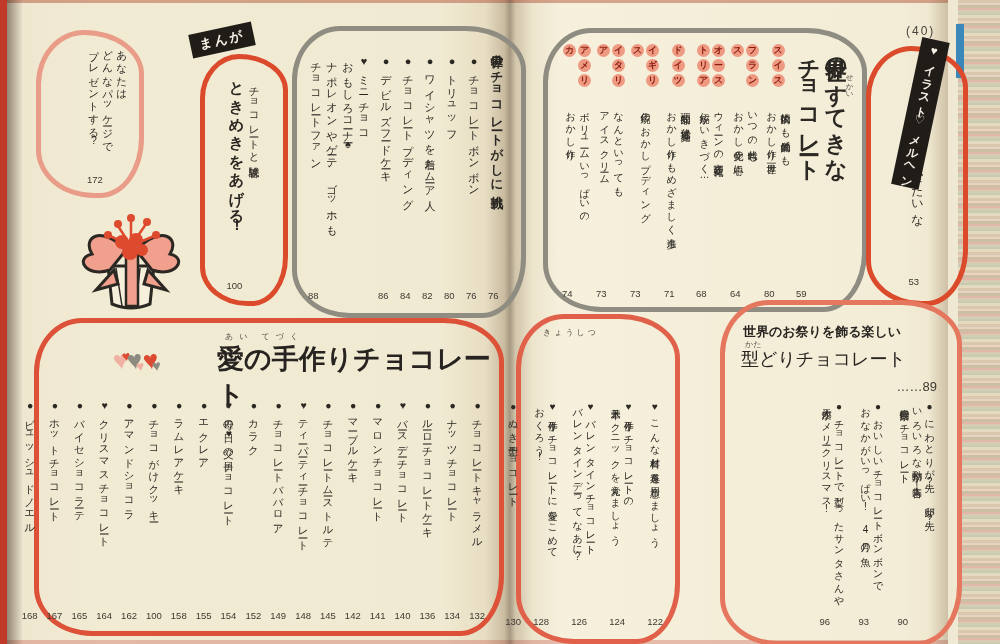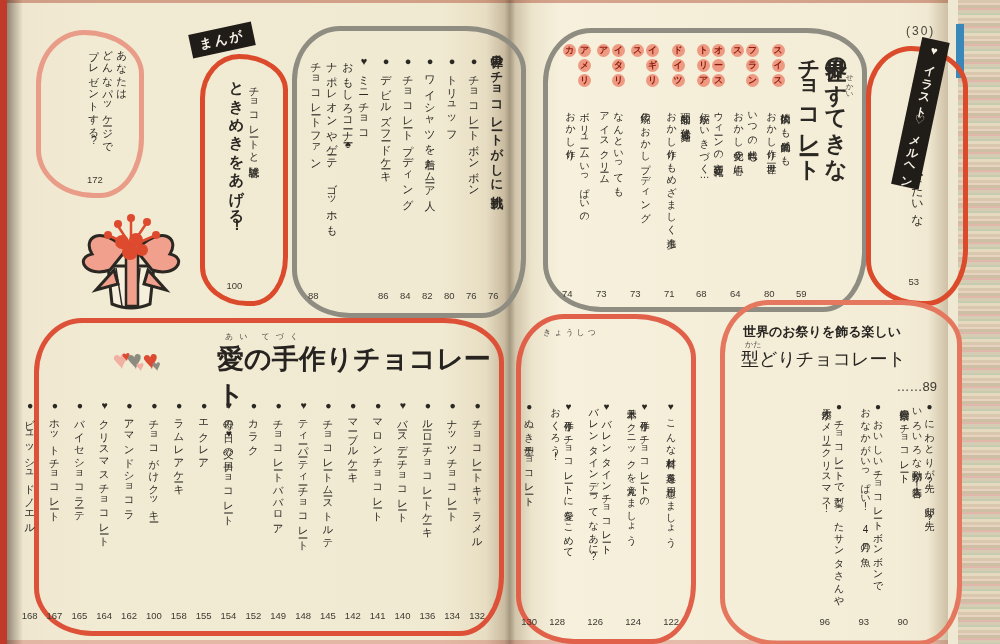--- a/index.html
+++ b/index.html
@@ -74,21 +74,21 @@
   .hearts .h2{font-size:14px;color:#dc4a32;margin-left:-6px;vertical-align:8px;}
   .hearts .h3{font-size:26px;color:#8d8b80;margin-left:-4px;}
   .hearts .h4{font-size:14px;color:#f0b0a2;margin-left:-6px;vertical-align:-2px;}
   .hearts .h5{font-size:26px;color:#dc4a32;margin-left:-2px;}
   .hearts .h6{font-size:15px;color:#8d8b80;margin-left:-6px;vertical-align:-2px;}
   .hm-furi{position:absolute;left:186px;top:8px;font-size:8px;color:#55504a;letter-spacing:6px;}
   .hm-title{position:absolute;left:178px;top:18px;font-size:27px;font-weight:bold;color:#262320;letter-spacing:0px;}
   .hm-list{left:14px;right:14px;top:76px;bottom:10px;gap:9px;}
   .handmade .line{font-size:10.5px;line-height:15px;}
   
-  .classroom{left:516px;top:314px;width:180px;height:330px;border-color:#e0604a;}
+  .classroom{left:516px;top:314px;width:164px;height:330px;border-color:#e0604a;}
   .cr-furi{position:absolute;left:22px;top:8px;font-size:8px;color:#55504a;letter-spacing:3px;}
   .cr-title-row{position:absolute;left:18px;top:18px;white-space:nowrap;}
   .cr-title{font-size:28px;font-weight:bold;color:#262320;}
   .cr-page{font-size:11px;color:#3d3931;margin-left:2px;}
   .cr-list{left:12px;right:12px;top:82px;bottom:12px;gap:12px;}
   .classroom .line{font-size:10px;line-height:13px;}
   
   .molded{left:720px;top:300px;width:242px;height:346px;border-color:#e5775e;}
   .md-sub{position:absolute;left:18px;top:18px;font-size:13px;font-weight:bold;color:#262320;}
   .md-furi{position:absolute;left:20px;top:34px;font-size:8px;color:#55504a;}
@@ -107,21 +107,21 @@
   <div class="edge-bottom"></div>
   <div class="edge-left"></div>
   <div class="edge-left-shadow"></div>
   <div class="gutter-shadow"></div>
   <div class="page-curl"></div>
   <div class="fore-edge">
     <div class="white-gap"></div>
     <div class="blue-strip"></div>
   </div>
 
-  <div class="corner-number">(30)</div>
+  <div class="corner-number">(40)</div>
   <div class="banner">
     <span>♥イラスト♡メルヘン</span>
   </div>
 
   <div class="cloud package">
     <div class="vlist">
         <div class="entry">
           <div class="lines">
             <div class="line">あなたは</div>
             <div class="line">どんなパッケージで</div>

